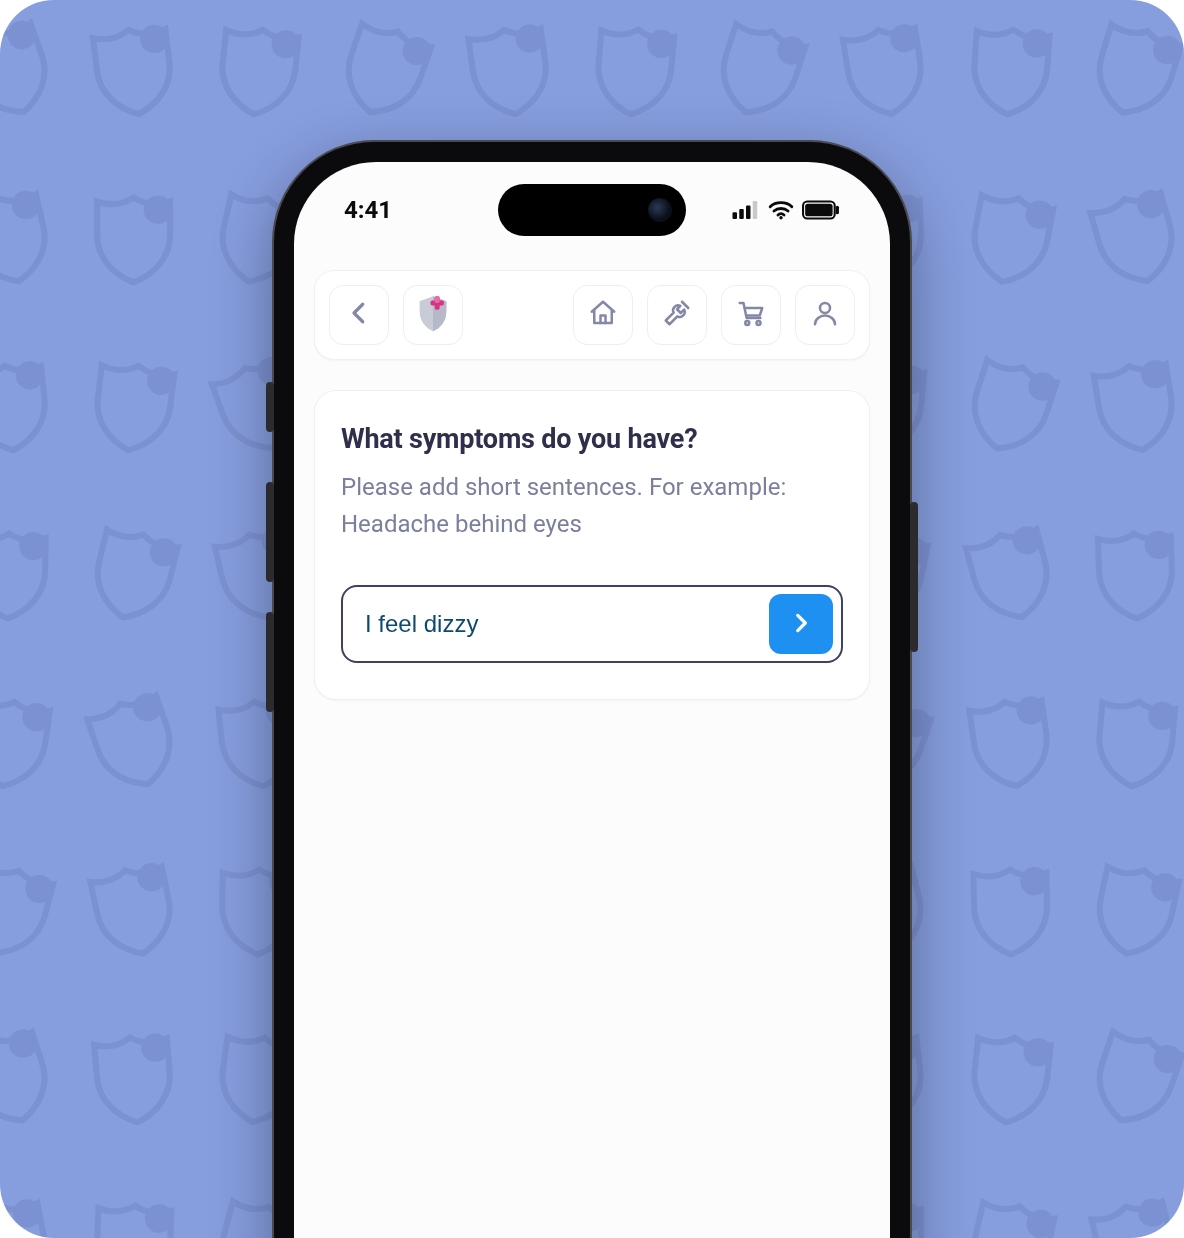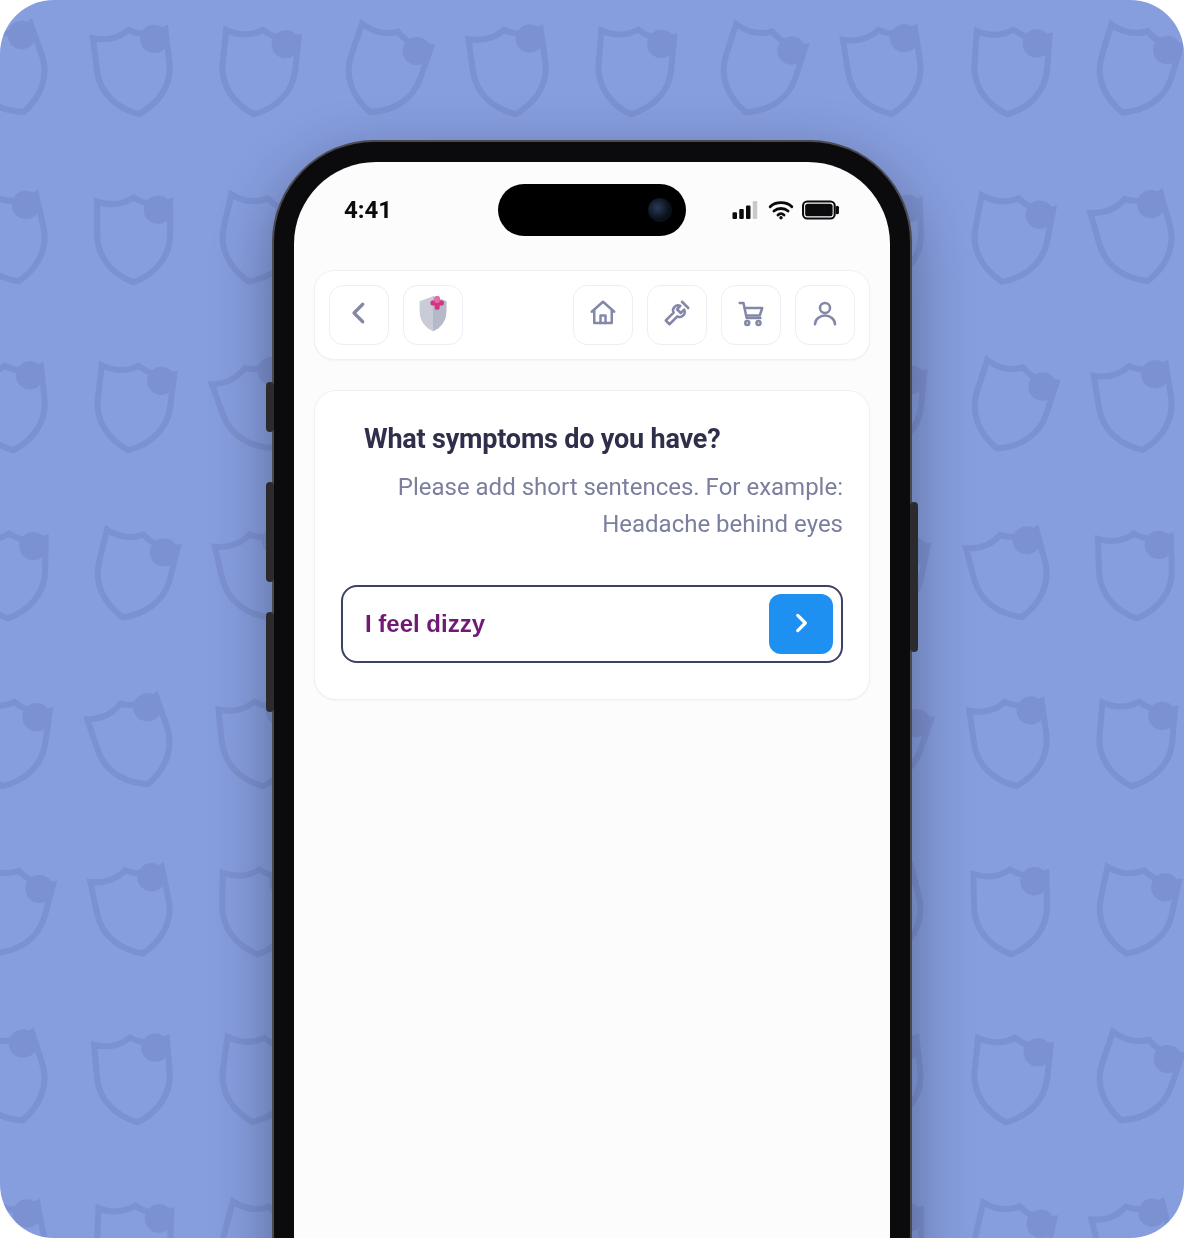--- a/index.html
+++ b/index.html
@@ -117,42 +117,40 @@
     border: 1px solid #eef0f6;
     border-radius: 22px;
     padding: 32px 26px 36px;
     box-shadow: 0 1px 2px rgba(30,30,60,0.04);
   }
   .q-title {
     font-size: 27px;
     font-weight: 700;
     color: #2f2f4b;
     letter-spacing: -0.2px;
-    margin-left: 23px;
   }
   .q-sub {
     margin-top: 14px;
     font-size: 24px;
     line-height: 1.55;
     color: #7b7f9e;
-    text-align: right;
   }
   .input-row {
     margin-top: 42px;
     border: 2px solid #3e4262;
     border-radius: 16px;
     height: 78px;
     display:flex; align-items:center;
     padding: 8px 8px 8px 22px;
     gap: 12px;
   }
   .input-row input {
     flex:1; border:none; outline:none;
-    font-size: 24px; font-weight:700;
-    color: #701a75;
+    font-size: 24px; font-weight:400;
+    color: #0c4a6e;
     background: transparent;
   }
   .send-btn {
     width: 64px; height: 60px;
     border-radius: 12px;
     background: #1e90f2;
     display:flex; align-items:center; justify-content:center;
     color:#fff;
     border:none;
   }

